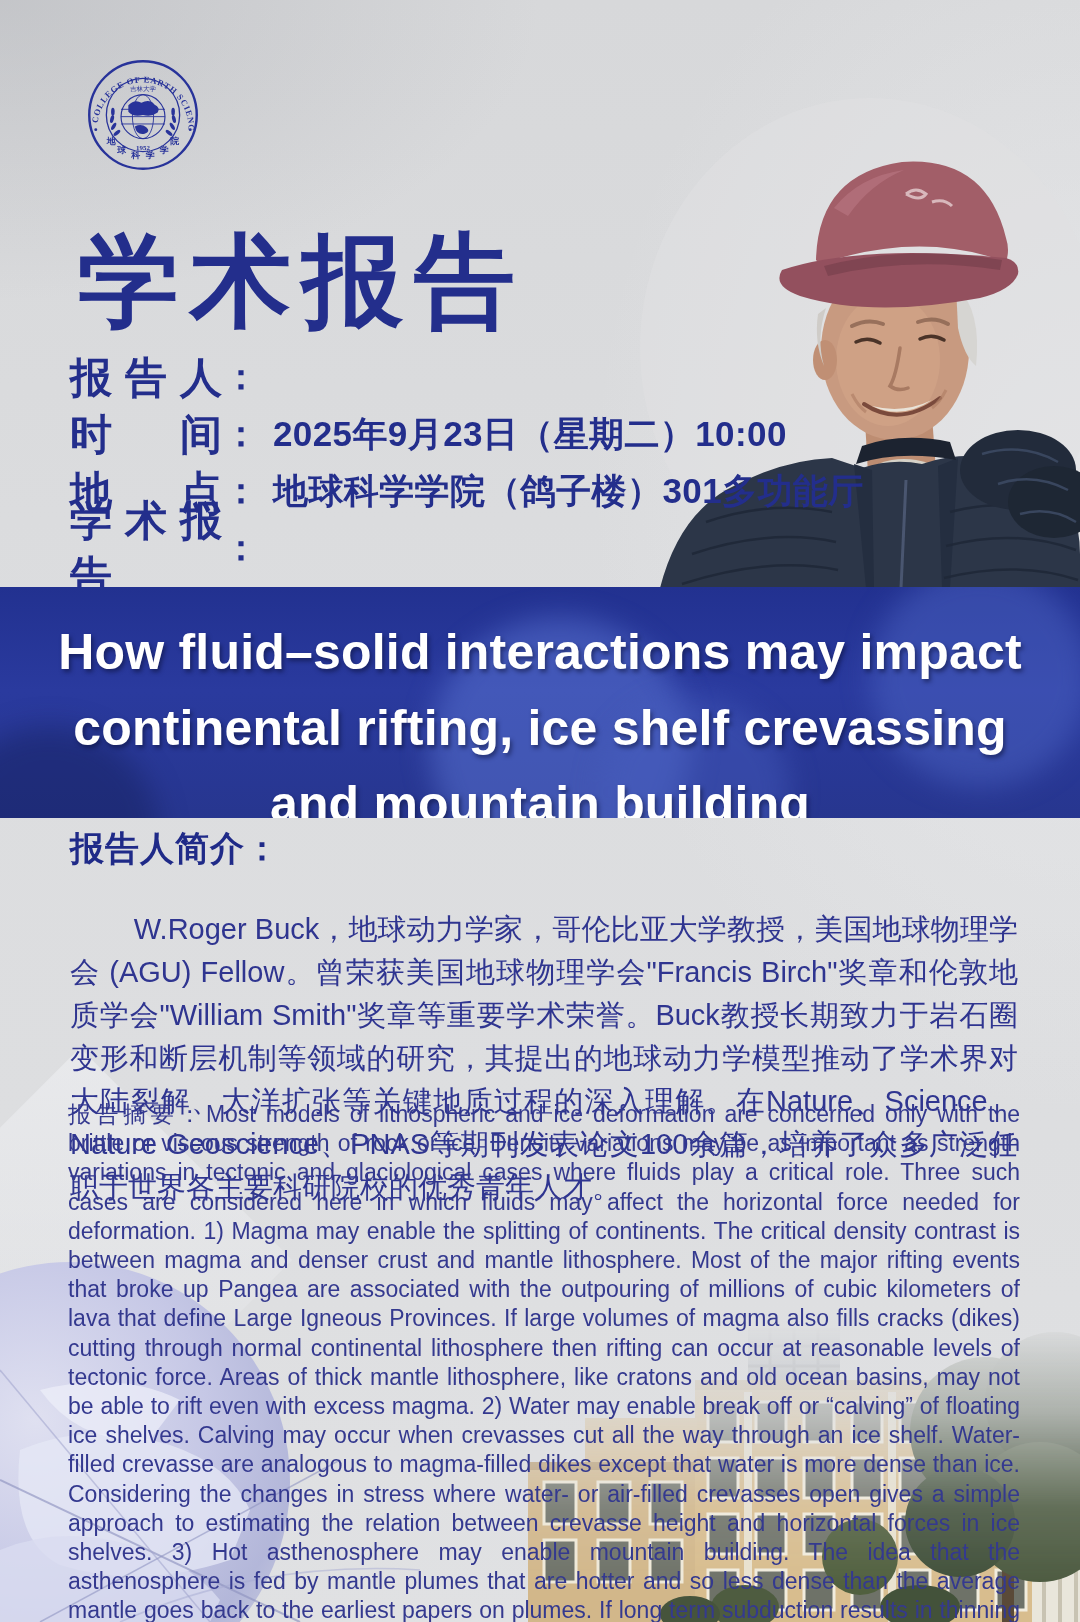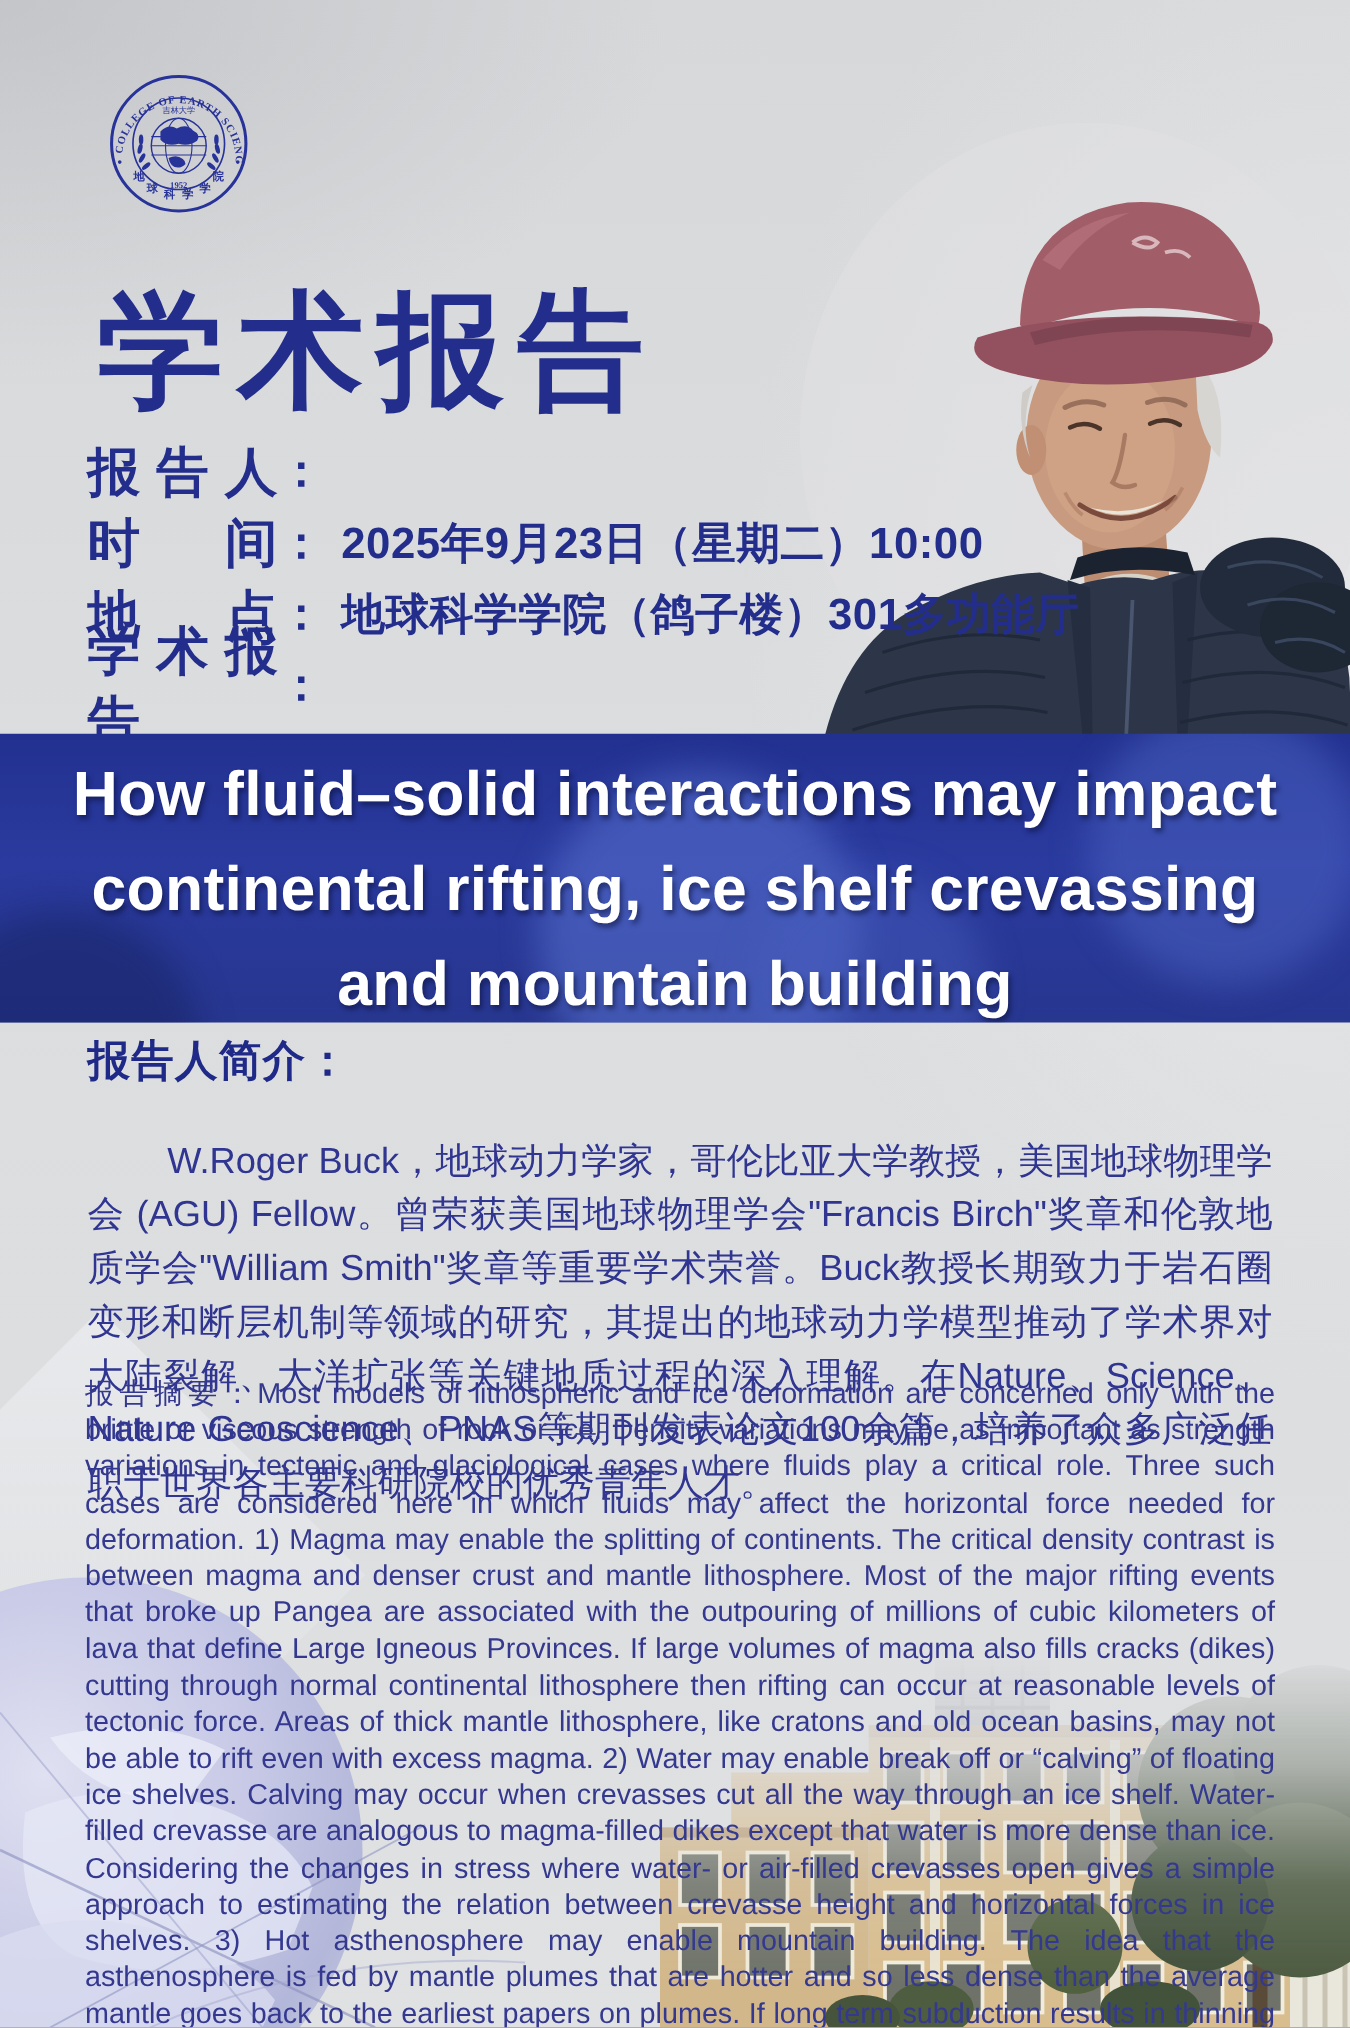--- a/index.html
+++ b/index.html
@@ -41,21 +41,21 @@
   .info-colon{font-size:36px;font-weight:800;color:var(--navy);margin-left:1px;}
   .info-value{margin-left:14px;font-size:35px;font-weight:700;color:var(--navy);letter-spacing:.4px;white-space:nowrap;}
   
   .banner{position:absolute;left:0;top:587px;width:1080px;height:231px;z-index:4;overflow:hidden;
     background:linear-gradient(180deg,#223190 0%,var(--banner-blue) 45%,#27368f 100%);}
   .blob{position:absolute;border-radius:50%;background:rgba(92,117,212,.5);filter:blur(14px);}
   .blob1{left:430px;top:30px;width:260px;height:260px;}
   .blob2{left:870px;top:-20px;width:220px;height:220px;background:rgba(80,104,200,.45);}
   .blob3{left:600px;top:110px;width:190px;height:190px;background:rgba(70,94,190,.45);}
   .blob4{left:-60px;top:140px;width:220px;height:220px;background:rgba(20,30,90,.45);}
-  .banner-text{position:relative;z-index:2;padding-top:10px;text-align:center;}
+  .banner-text{position:relative;z-index:2;padding-top:27px;text-align:center;}
   .banner-line{color:#fff;font-size:50px;line-height:76px;font-weight:800;letter-spacing:.2px;
     text-shadow:2px 3px 4px rgba(8,12,45,.5);}
   
   .bio-heading{position:absolute;left:70px;top:826px;margin:0;z-index:3;
     font-size:34px;font-weight:800;color:#1f2a88;letter-spacing:1px;text-align:right;}
   .bio-text{position:absolute;left:70px;top:908px;width:948px;margin:0;z-index:3;
     font-size:29px;line-height:43px;color:#2f3590;text-align:justify;text-indent:2.2em;font-weight:500;}
   
   .abstract{position:absolute;left:68px;top:1100px;width:952px;margin:0;z-index:3;
     font-size:23px;line-height:29.2px;color:#34398f;text-align:justify;}

